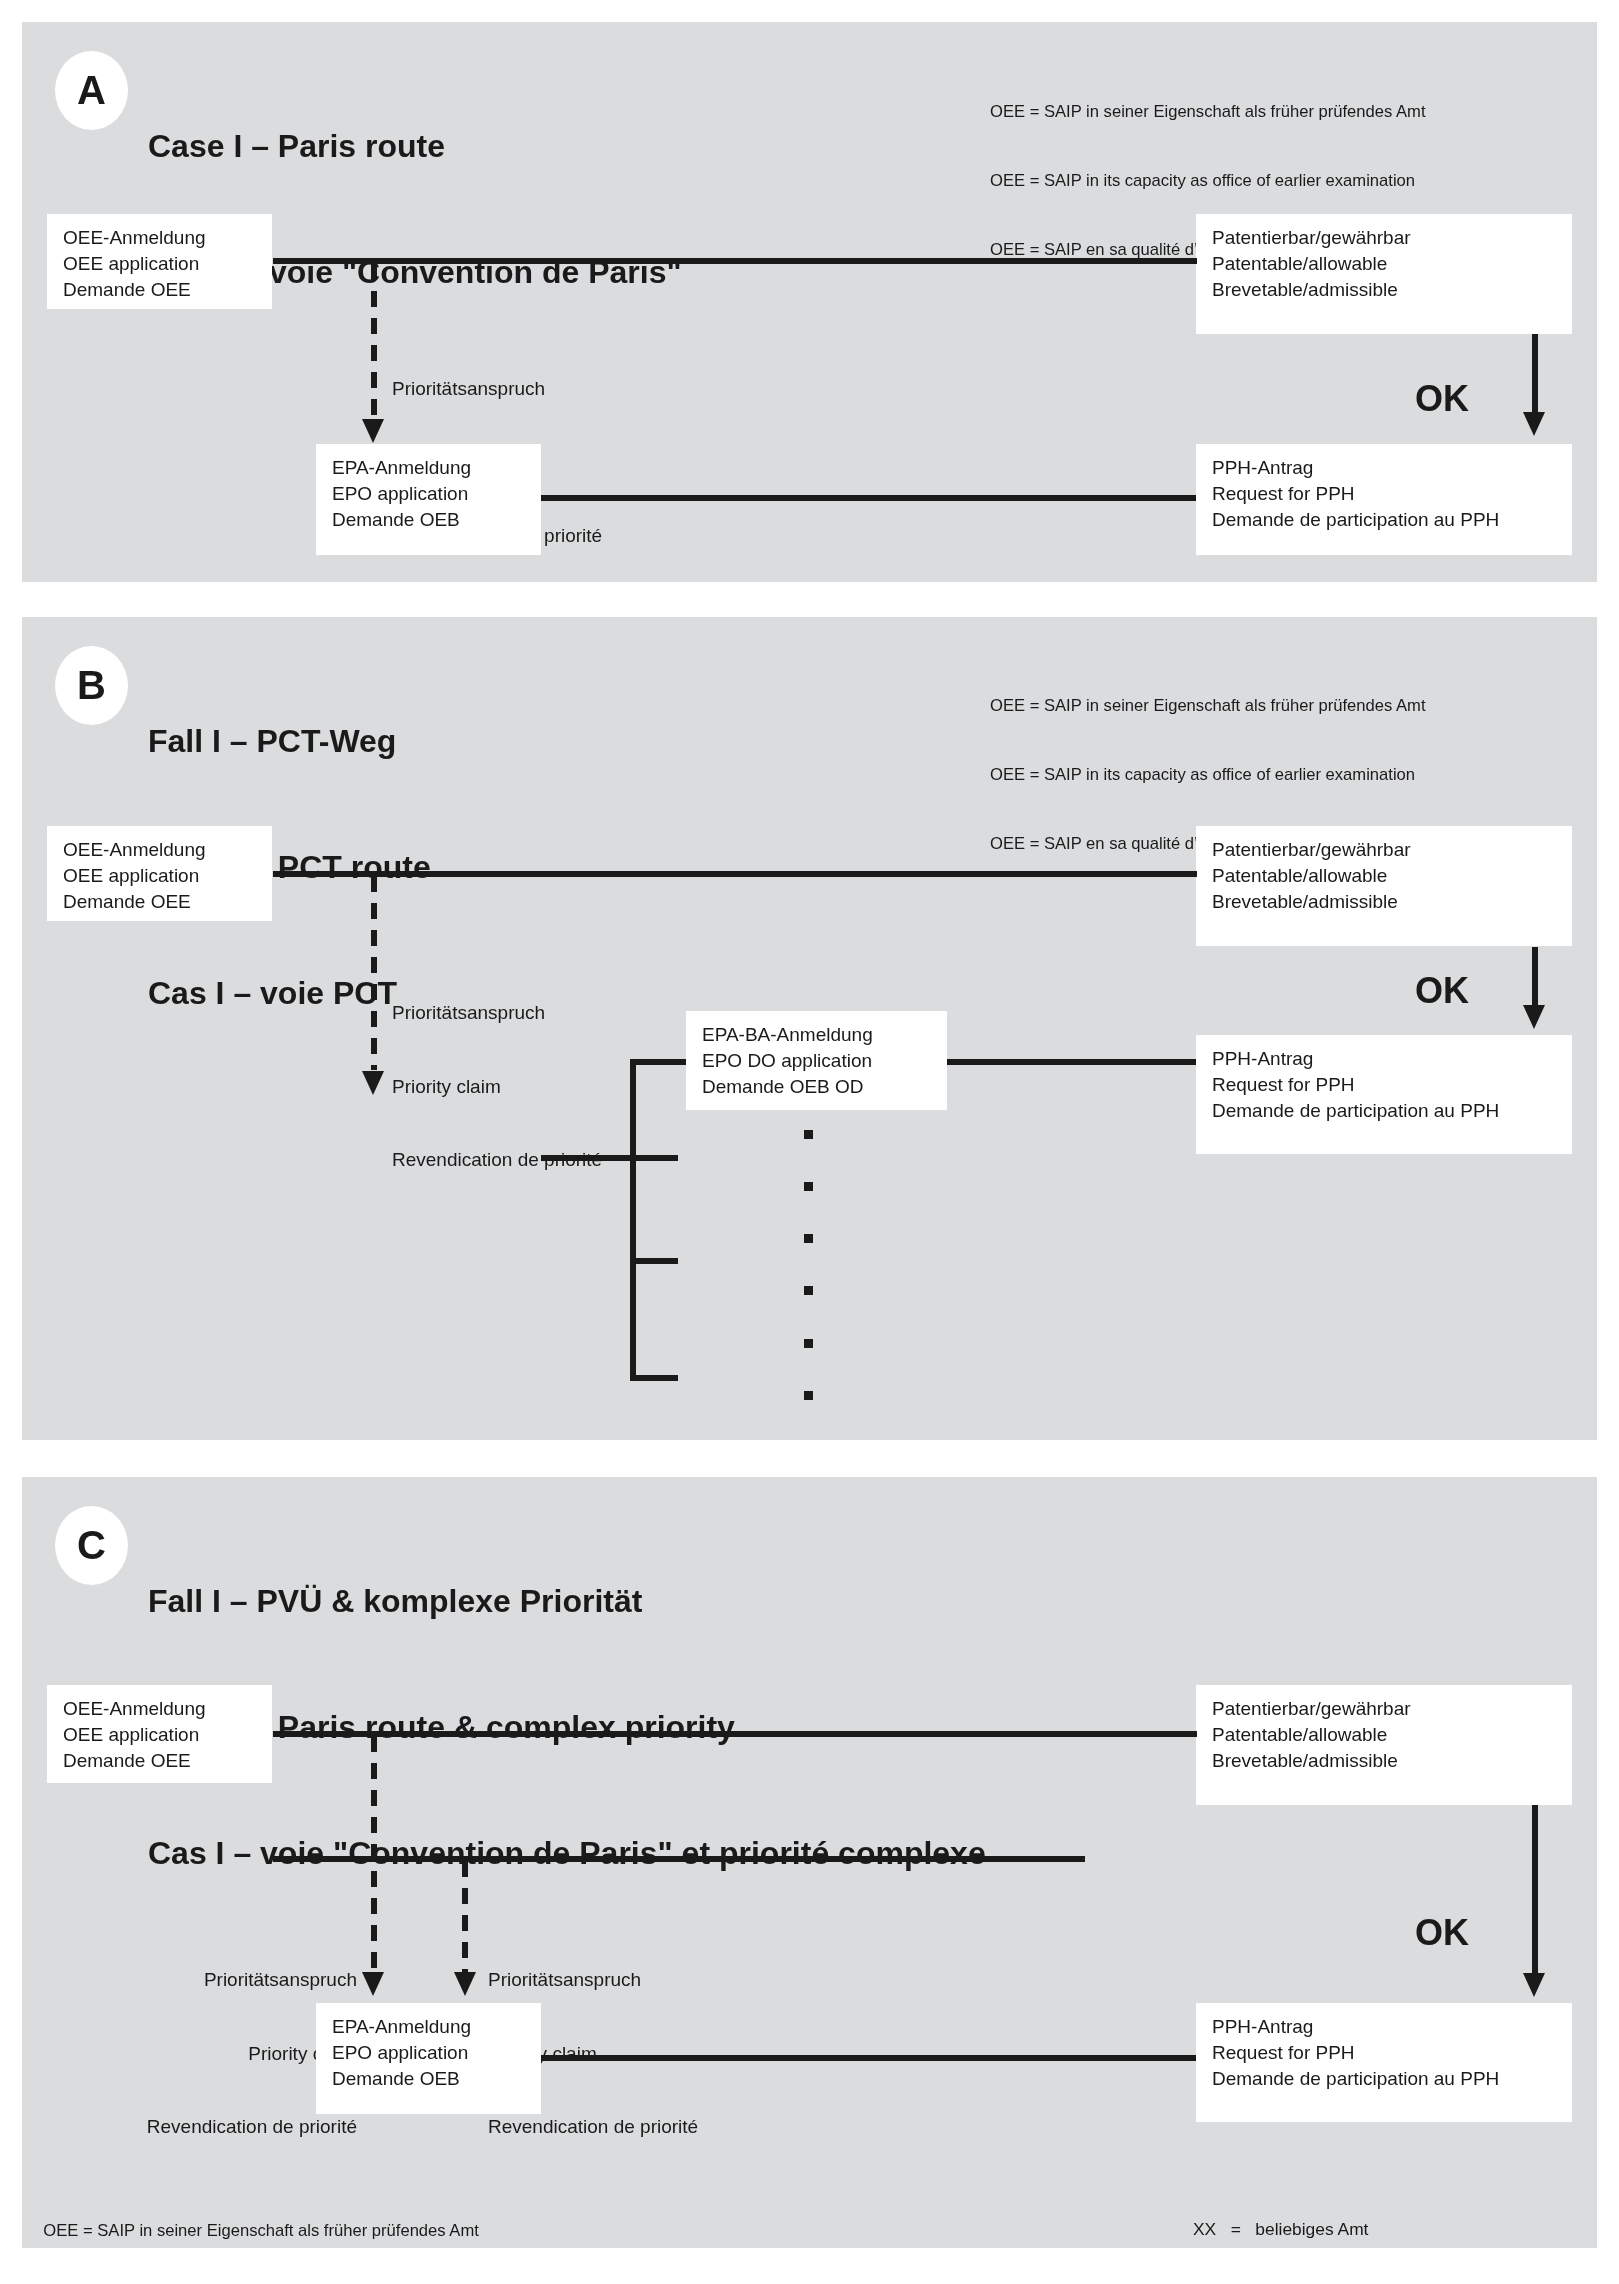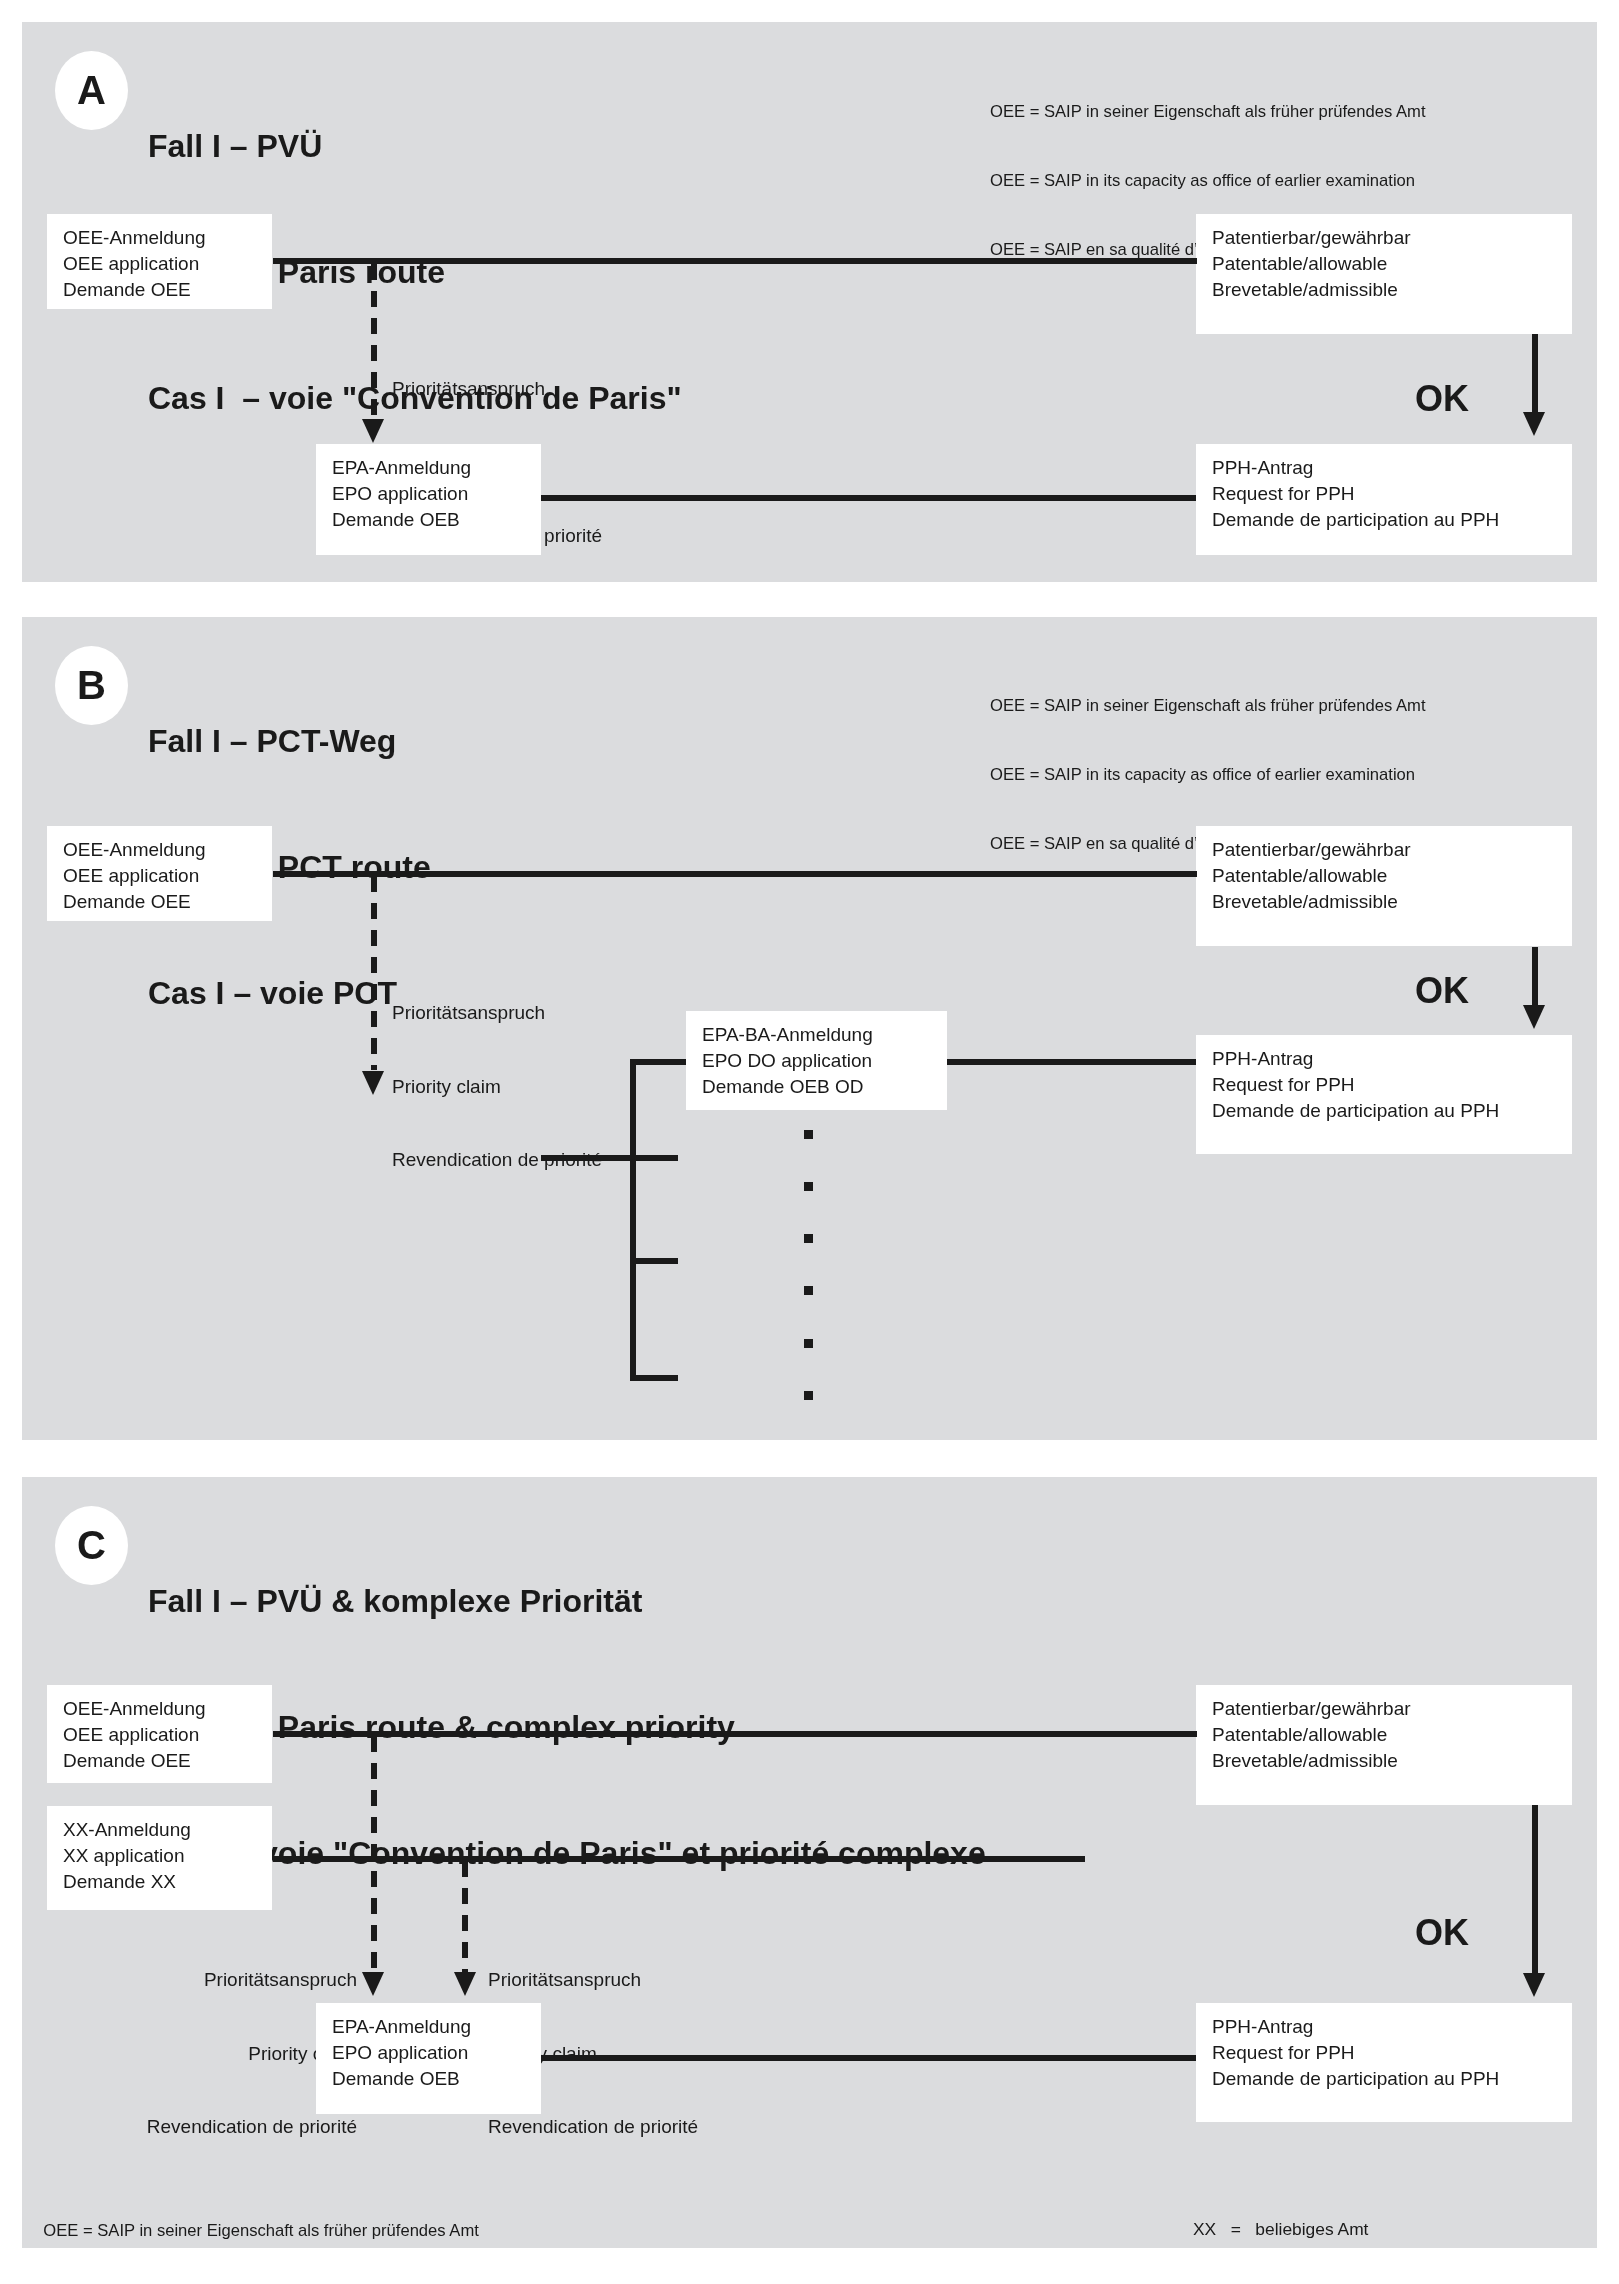--- a/index.html
+++ b/index.html
@@ -30,21 +30,20 @@
 </head>
 <body>
 
 <div id="page">
 
   <div class="panel" id="panel-a">
     <div class="badge" style="top:29px;">
       <span>A</span>
     </div>
     <div class="title" style="top:19px;">
-      <div>Fall I – PVÜ</div>
       <div>Case I – Paris route</div>
       <div>Cas I  – voie "Convention de Paris"</div>
     </div>
     <div class="legend" style="left:968px;top:32px;">
       <div>OEE = SAIP in seiner Eigenschaft als früher prüfendes Amt</div>
       <div>OEE = SAIP in its capacity as office of earlier examination</div>
       <div>OEE = SAIP en sa qualité d’office ayant effectué l’examen antérieur</div>
     </div>
 
     <div class="wbox" style="left:25px;top:192px;width:225px;height:95px;">
@@ -162,25 +161,20 @@
       <div>Fall I – PVÜ &amp; komplexe Priorität</div>
       <div>Case I – Paris route &amp; complex priority</div>
       <div>Cas I – voie "Convention de Paris" et priorité complexe</div>
     </div>
 
     <div class="wbox" style="left:25px;top:208px;width:225px;height:98px;">
       <div class="bl">OEE-Anmeldung</div>
       <div class="bl">OEE application</div>
       <div class="bl">Demande OEE</div>
     </div>
-    <div class="wbox" style="left:25px;top:329px;width:225px;height:104px;">
-      <div class="bl">XX-Anmeldung</div>
-      <div class="bl">XX application</div>
-      <div class="bl">Demande XX</div>
-    </div>
     <div class="wbox" style="left:1174px;top:208px;width:376px;height:120px;">
       <div class="bl">Patentierbar/gewährbar</div>
       <div class="bl">Patentable/allowable</div>
       <div class="bl">Brevetable/admissible</div>
     </div>
 
     <div class="hline" style="left:251px;top:254px;width:924px;"></div>
     <div class="hline" style="left:251px;top:379px;width:812px;"></div>
 
     <div class="vdash" style="left:349px;top:259px;height:236px;"></div>

